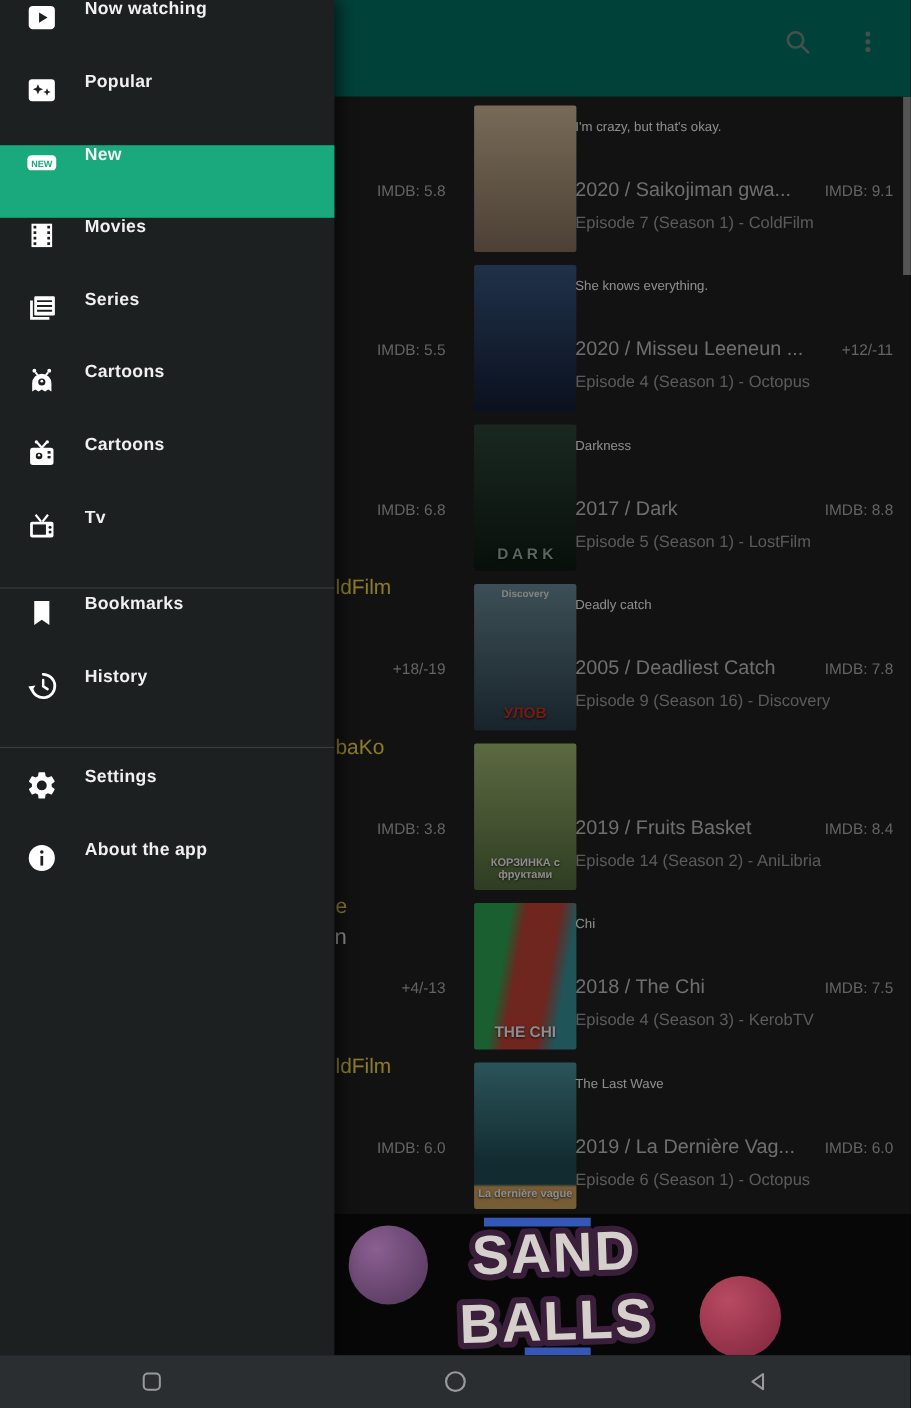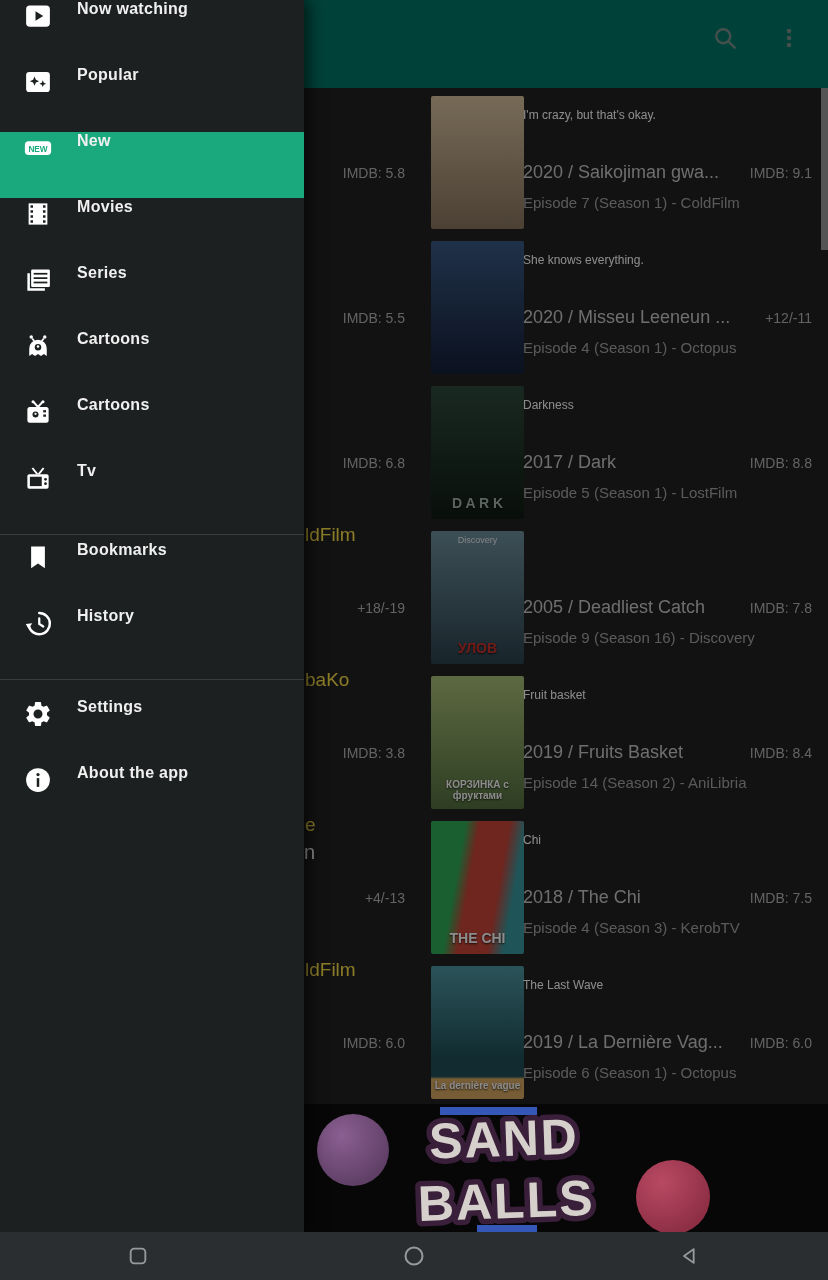--- a/index.html
+++ b/index.html
@@ -5,21 +5,21 @@
   html,body{margin:0;padding:0;background:#000;}
   .screen{position:relative;width:828px;height:1280px;overflow:hidden;background:#000;
     font-family:"Liberation Sans",sans-serif;}
   
   .app-bar{position:absolute;left:0;top:0;width:828px;height:88px;background:#00796b;z-index:1;}
   .app-bar-actions{position:absolute;right:24px;top:14px;height:48px;display:flex;align-items:center;gap:34px;}
   .icon-btn{width:30px;height:30px;display:flex;align-items:center;justify-content:center;}
   .episode-list{position:absolute;left:0;top:88px;width:828px;height:1016px;background:#212121;z-index:1;}
   .row{position:relative;width:828px;height:145px;}
   .poster{position:absolute;left:417px;top:8px;width:93px;height:133px;border-radius:2px;overflow:hidden;margin-left:14px;}
-  .poster-top{position:absolute;top:4px;left:0;right:0;text-align:center;font-size:9px;color:#eee;font-weight:normal;}
+  .poster-top{position:absolute;top:4px;left:0;right:0;text-align:center;font-size:9px;color:#eee;font-weight:bold;}
   .poster-label{position:absolute;bottom:8px;left:2px;right:2px;text-align:center;font-weight:bold;color:#fff;
     text-shadow:0 1px 2px rgba(0,0,0,.8);line-height:1.1;}
   .info{position:absolute;left:523px;right:16px;top:0;height:145px;}
   .title{position:absolute;left:0;top:20px;right:0;font-size:12px;color:#ffffff;white-space:nowrap;overflow:hidden;}
   .meta-line{position:absolute;left:0;right:0;top:74px;display:flex;justify-content:space-between;align-items:baseline;}
   .meta{font-size:18px;color:#c9c9c9;white-space:nowrap;}
   .rating{font-size:14px;color:#b5b5b5;margin-left:10px;flex:none;}
   .episode{position:absolute;left:0;top:106px;font-size:15px;color:#a5a5a5;white-space:nowrap;}
   .frag{position:absolute;white-space:nowrap;}
   .frag-title{left:304px;top:28px;font-size:20px;color:#ffffff;}
@@ -118,35 +118,35 @@
         </div>
       </div>
       <div class="row">
         <div class="frag frag-rating">+18/-19</div>
         <div class="frag frag-episode">baKo</div>
         <div class="poster" style="background: linear-gradient(rgb(111, 144, 157), rgb(44, 66, 78));">
           <span class="poster-top">Discovery</span>
           <span class="poster-label" style="font-size: 14px; color: rgb(208, 52, 42);">УЛОВ</span>
         </div>
         <div class="info">
+          <div class="title">Deadly catch</div>
           <div class="meta-line">
             <span class="meta">2005 / Deadliest Catch</span>
             <span class="rating">IMDB: 7.8</span>
           </div>
           <div class="episode">Episode 9 (Season 16) - Discovery</div>
         </div>
       </div>
       <div class="row">
         <div class="frag frag-rating">IMDB: 3.8</div>
         <div class="frag frag-episode">e</div>
         <div class="poster" style="background: linear-gradient(rgb(168, 192, 120), rgb(85, 113, 63));">
           <span class="poster-label" style="font-size: 10px;">КОРЗИНКА с фруктами</span>
         </div>
         <div class="info">
-          <div class="title">Fruit basket</div>
           <div class="meta-line">
             <span class="meta">2019 / Fruits Basket</span>
             <span class="rating">IMDB: 8.4</span>
           </div>
           <div class="episode">Episode 14 (Season 2) - AniLibria</div>
         </div>
       </div>
       <div class="row">
         <div class="frag frag-title">n</div>
         <div class="frag frag-rating">+4/-13</div>

